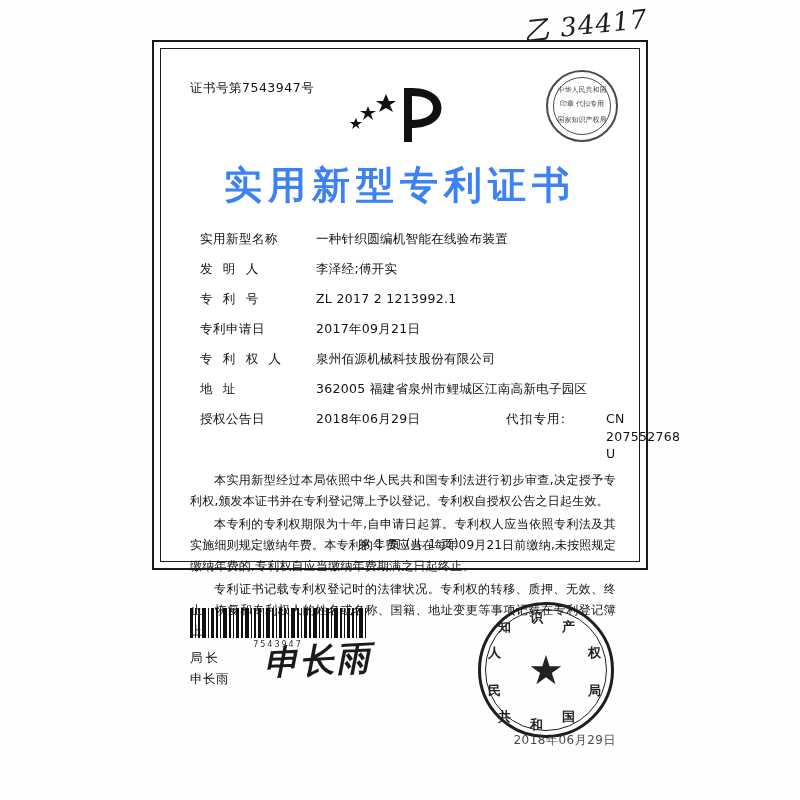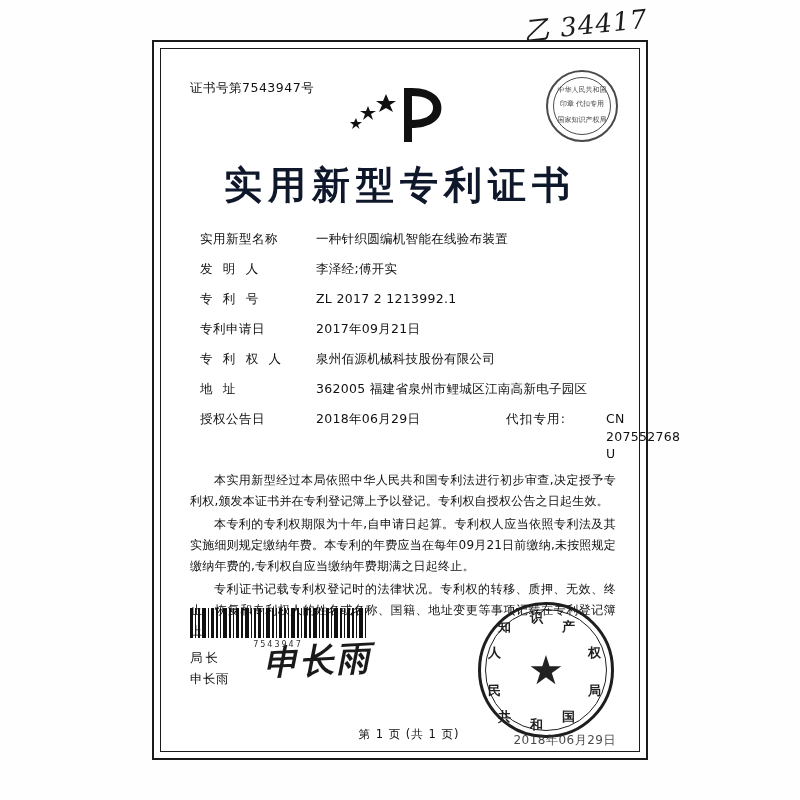--- a/index.html
+++ b/index.html
@@ -20,21 +20,21 @@
     left: 0; top: 0;
     width: 800px; height: 800px;
     background: #fefefe;
   }
   
   .cert-frame {
     position: absolute;
     left: 152px;
     top: 40px;
     width: 496px;
-    height: 720px;
+    height: 530px;
     border: 2px solid #1a1a1a;
     background: #ffffff;
     box-sizing: border-box;
   }
   .cert-frame-inner {
     position: absolute;
     left: 6px; top: 6px; right: 6px; bottom: 6px;
     border: 1px solid #1a1a1a;
     box-sizing: border-box;
   }
@@ -102,21 +102,21 @@
 
   .title {
     position: absolute;
     left: 0; right: 0;
     top: 118px;
     text-align: center;
     font-family: "DejaVu Serif", "Liberation Serif", serif;
     font-weight: bold;
     font-size: 38px;
     letter-spacing: 6px;
-    color: #0f172a;
+    color: #3b82f6;
   }
 
   .fields {
     position: absolute;
     left: 36px;
     top: 188px;
     right: 30px;
   }
   .field-row {
     display: flex;

